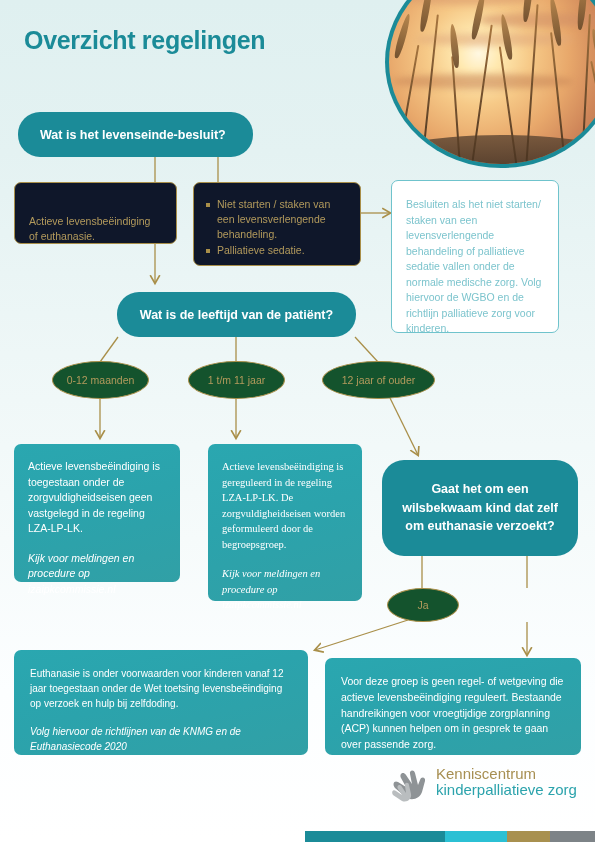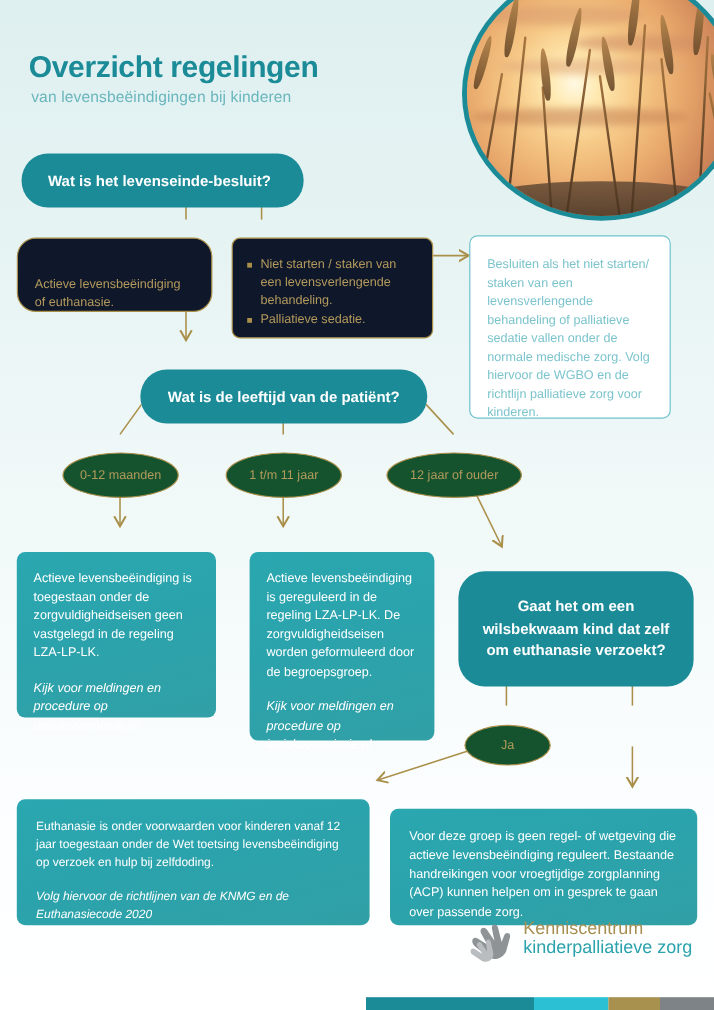--- a/index.html
+++ b/index.html
@@ -2,21 +2,21 @@
 <html><head>
 <meta charset="utf-8">
 <style>
   html,body{margin:0;padding:0;}
   body{
     width:595px;height:842px;position:relative;overflow:hidden;
     font-family:"Liberation Sans",sans-serif;
     background:linear-gradient(180deg,#dff0f0 0%,#e4f2f2 18%,#eef7f7 42%,#f6fbfb 64%,#fcfeff 82%,#ffffff 100%);
   }
   .canvas{position:absolute;inset:0;}
-  .abs{position:absolute;box-sizing:border-box;margin-top:16px;}
+  .abs{position:absolute;box-sizing:border-box;}
 
   
   .title{left:24px;top:26px;width:340px;font-size:25px;font-weight:bold;color:#1b8b98;letter-spacing:-0.3px;}
   .subtitle{left:26px;top:57px;width:340px;font-size:13px;color:#6ab6bd;letter-spacing:0.1px;}
 
   
   .hero-wrap{right:-22px;top:0px;width:232px;height:168px;}
   .hero-ring{position:absolute;left:0;top:-44px;width:232px;height:212px;border-radius:50%;
              background:#1b8b98;}
   .hero{position:absolute;left:4px;top:-40px;width:224px;height:204px;border-radius:50%;overflow:hidden;}
@@ -63,21 +63,20 @@
   .footbar i{display:block;height:100%;}
 
   svg.lines{position:absolute;left:0;top:0;width:595px;height:842px;pointer-events:none;}
 </style>
 </head>
 <body>
 
 <div class="canvas">
 
   <div class="abs title">Overzicht regelingen</div>
-  <div class="abs subtitle">van levensbeëindigingen bij kinderen</div>
 
   <div class="abs hero-wrap">
     <div class="hero-ring"></div>
     <div class="hero">
       <div class="sky"></div>
       <div class="cloud c1"></div>
         <div class="cloud c2"></div>
       <div class="cloud c3"></div>
         <div class="cloud c4"></div>
       <div class="hill"></div>
@@ -131,21 +130,21 @@
 
       <path d="M408,620 L315,650" marker-end="url(#ar)"></path>
       <path d="M527,622 L527,655" marker-end="url(#ar)"></path>
     </g>
   </svg>
 
   <div class="abs teal-pill" style="left:18px;top:112px;width:235px;height:45px;padding:0 22px;font-size:12.5px;">
     <span>Wat is het levenseinde-besluit?</span>
   </div>
 
-  <div class="abs gold-box txt" style="left:14px;top:182px;width:163px;height:62px;padding:16px 14px;font-size:10.5px;line-height:1.45;border-radius:16px;">
+  <div class="abs gold-box txt" style="left:14px;top:182px;width:163px;height:62px;padding:16px 14px;font-size:10.5px;line-height:1.45;">
     <span>Actieve levensbeëindiging
 of euthanasie.</span>
   </div>
 
   <div class="abs gold-box" style="left:193px;top:182px;width:168px;height:84px;padding:14px 12px;font-size:10.5px;line-height:1.45;">
     <ul class="bullets">
       <li>Niet starten / staken van een levensverlengende behandeling.</li>
       <li>Palliatieve sedatie.</li>
     </ul>
   </div>
@@ -166,21 +165,21 @@
   </div>
   <div class="abs ell" style="left:322px;top:361px;width:113px;height:38px;font-size:10.5px;">
     <span>12 jaar of ouder</span>
   </div>
 
   <div class="abs grad-box" style="left:14px;top:444px;width:166px;height:138px;padding:15px 14px;font-size:10.5px;line-height:1.48;">
     <div>Actieve levensbeëindiging is toegestaan onder de zorgvuldigheidseisen geen vastgelegd in de regeling LZA-LP-LK.</div>
     <div class="ital" style="margin-top:14px;">Kijk voor meldingen en procedure op izaipkcommissie.nl</div>
   </div>
 
-  <div class="abs grad-box" style="left:208px;top:444px;width:154px;height:157px;padding:15px 14px;font-size:10.5px;line-height:1.48;">
+  <div class="abs grad-box" style="left:208px;top:444px;width:154px;height:157px;padding:15px 14px;font-size:10.5px;line-height:1.48;font-family:Liberation Serif, serif;">
     <div>Actieve levensbeëindiging is gereguleerd in de regeling LZA-LP-LK. De zorgvuldigheidseisen worden geformuleerd door de begroepsgroep.</div>
     <div class="ital" style="margin-top:14px;">Kijk voor meldingen en procedure op izaipkcommissie.nl</div>
   </div>
 
   <div class="abs teal-pill center" style="left:382px;top:460px;width:196px;height:96px;padding:0 14px;font-size:12.5px;line-height:1.5;">
     <span>Gaat het om een wilsbekwaam kind dat zelf om euthanasie verzoekt?</span>
   </div>
 
   <div class="abs ell" style="left:387px;top:588px;width:72px;height:34px;font-size:10.5px;">
     <span>Ja</span>

